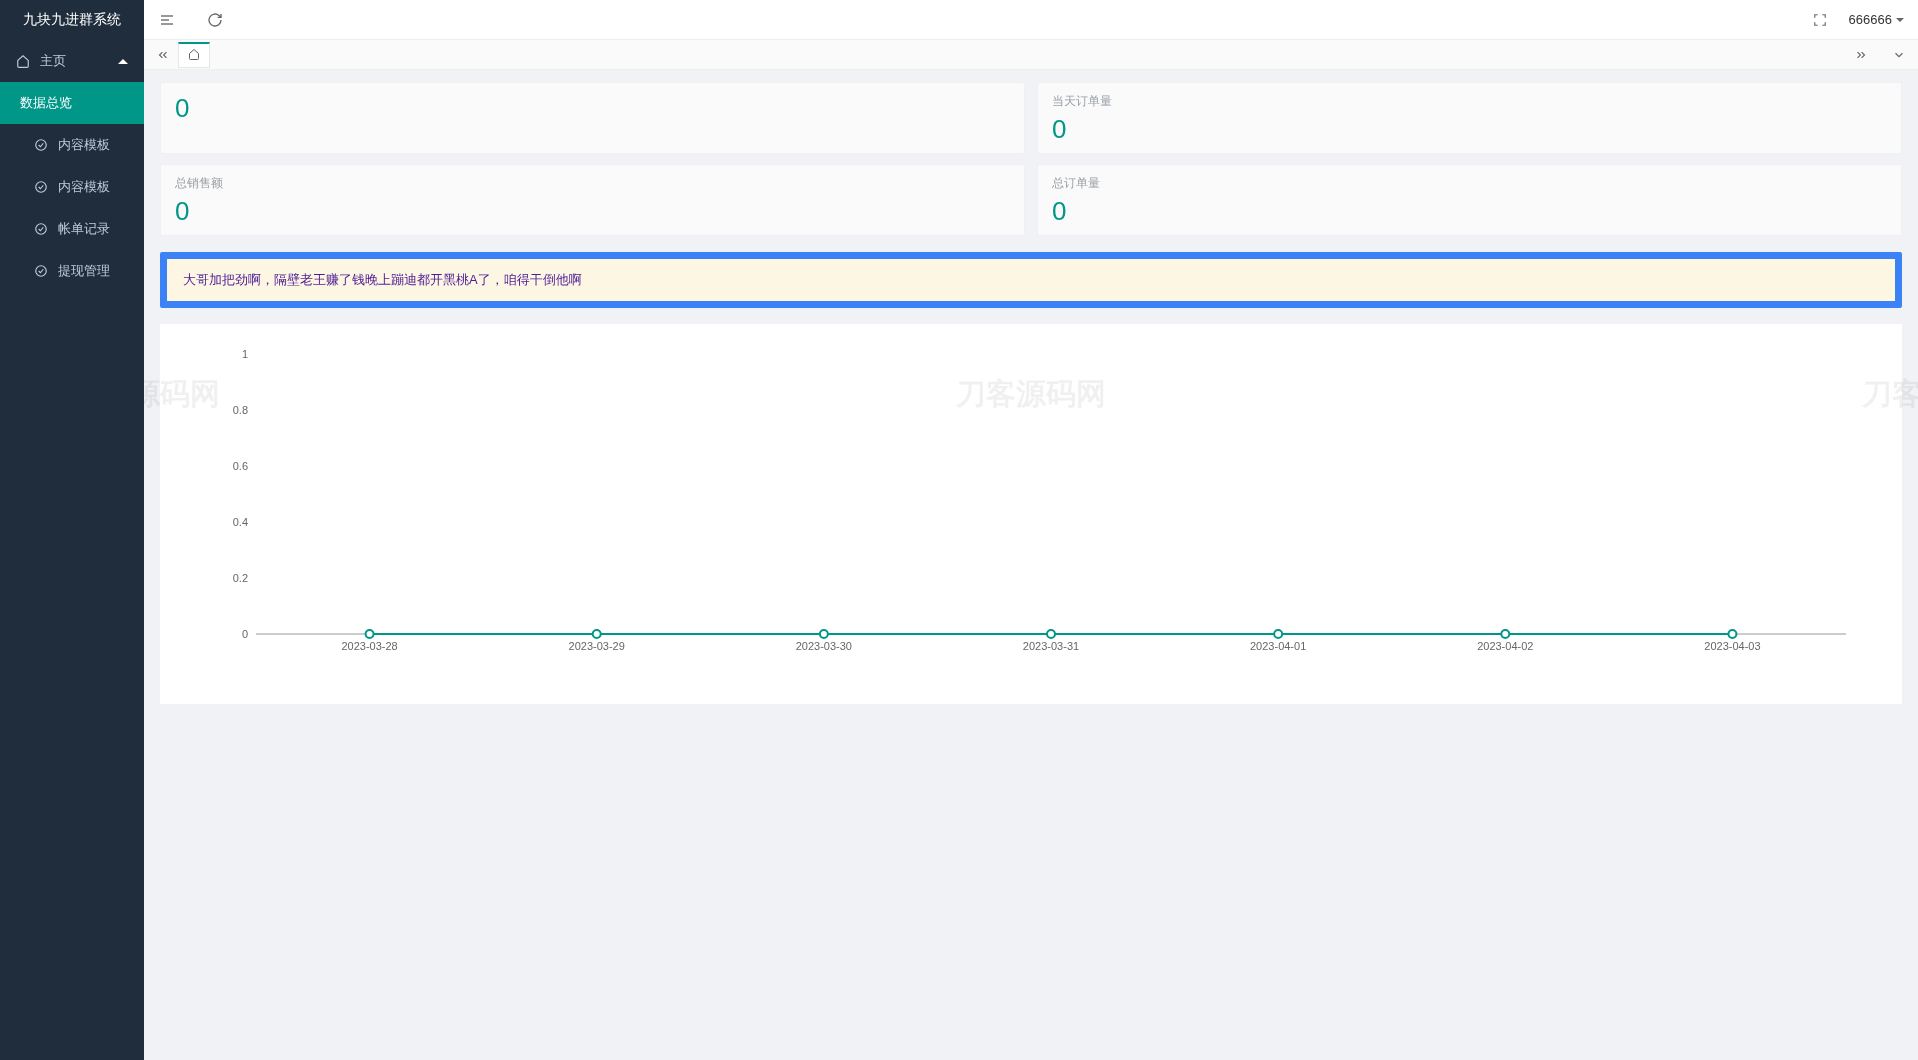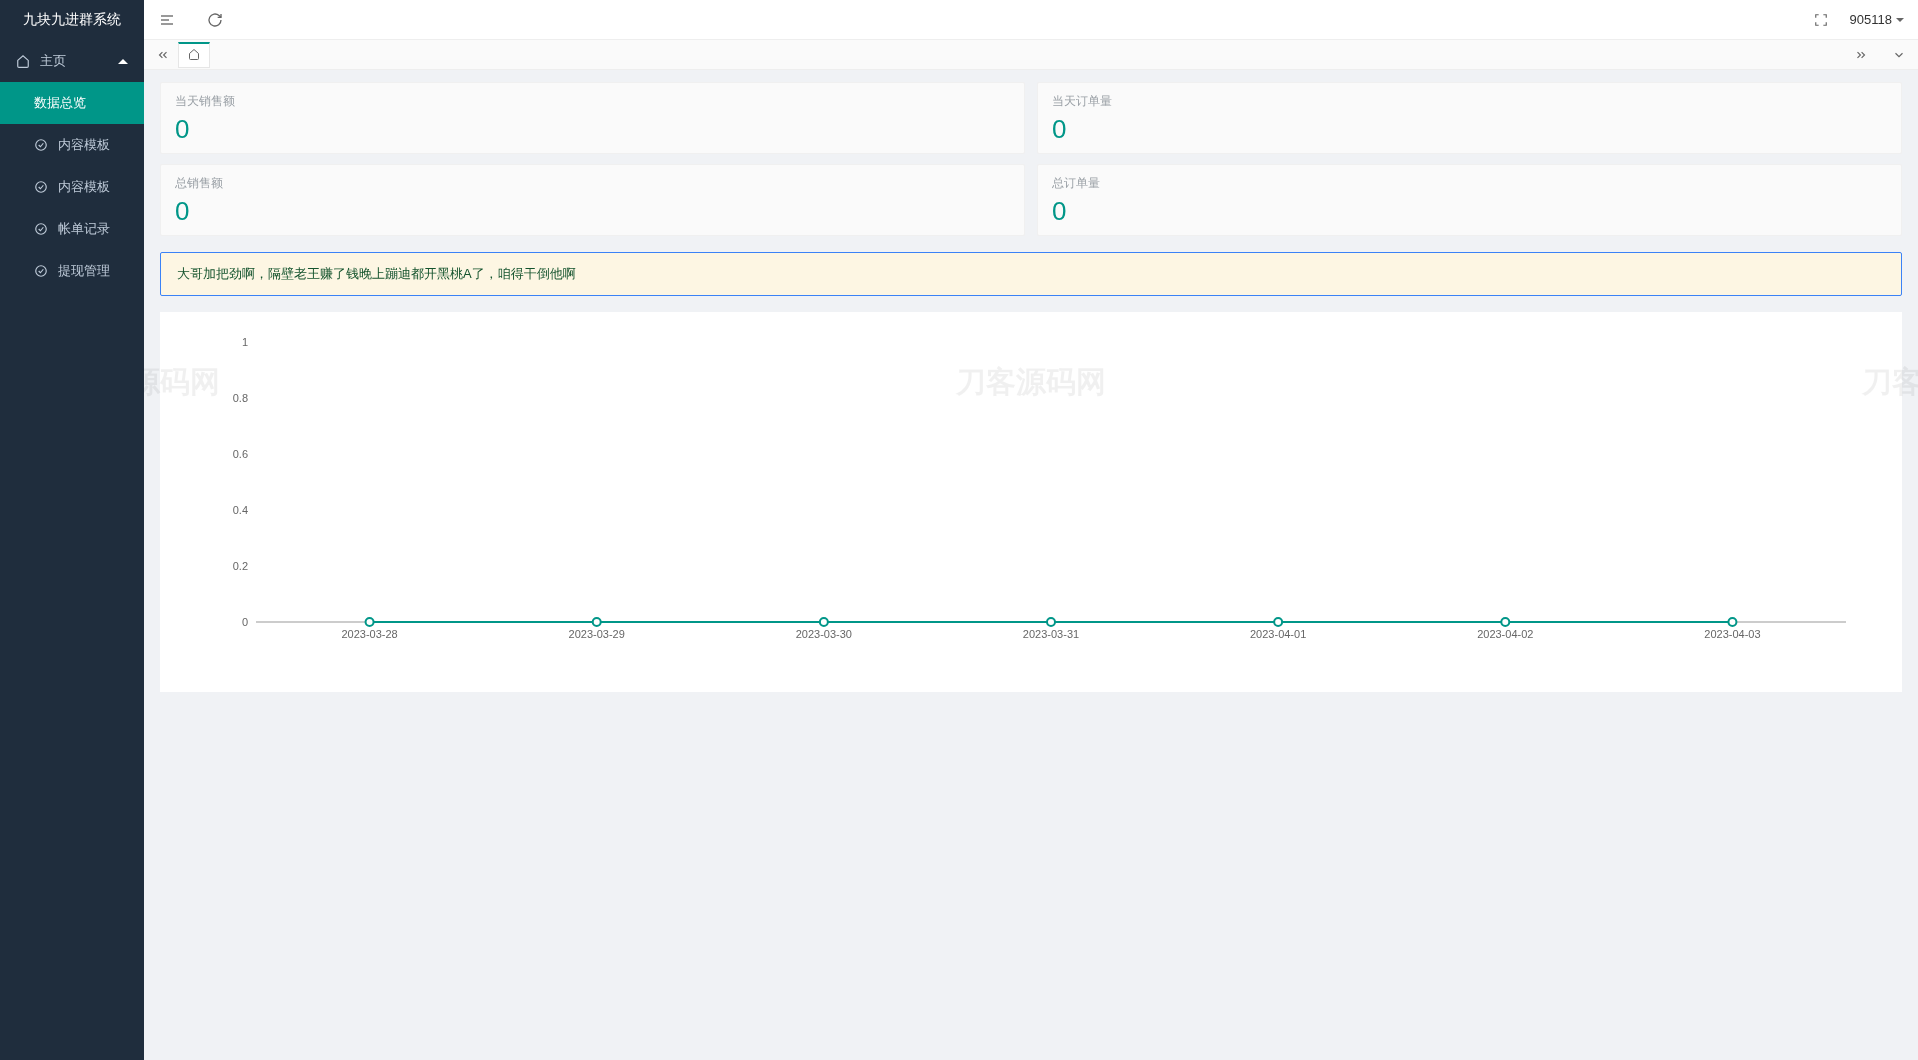--- a/index.html
+++ b/index.html
@@ -5,21 +5,21 @@
 * { margin: 0; padding: 0; box-sizing: border-box; }
 body { font-family: -apple-system, BlinkMacSystemFont, "Segoe UI", "Microsoft YaHei", sans-serif; background: #f0f2f5; overflow: hidden; }
 
 .layout { display: flex; height: 100vh; width: 100vw; }
 
 .sidebar { width: 144px; background: #1f2d3d; color: #fff; flex-shrink: 0; }
 .sidebar-logo { height: 40px; display: flex; align-items: center; justify-content: center; font-size: 14px; color: #fff; }
 .menu-item { height: 42px; display: flex; align-items: center; padding: 0 16px; font-size: 13px; color: #bfcbd9; cursor: pointer; position: relative; }
 .menu-item.top { justify-content: space-between; }
 .menu-item .left { display: flex; align-items: center; gap: 10px; }
-.menu-item.active { background: #009688; color: #fff; padding-left: 34px; }
+.menu-item.active { background: #009688; color: #fff; padding-left: 20px; }
 .menu-item.sub { padding-left: 34px; }
 .menu-icon { width: 14px; height: 14px; display: inline-flex; align-items: center; justify-content: center; }
 .arrow-up { width: 0; height: 0; border-left: 5px solid transparent; border-right: 5px solid transparent; border-bottom: 5px solid #fff; }
 
 .main { flex: 1; display: flex; flex-direction: column; background: #fff; min-width: 0; }
 .topbar { height: 40px; display: flex; align-items: center; justify-content: space-between; padding: 0 14px; border-bottom: 1px solid #eee; }
 .topbar-left { display: flex; align-items: center; gap: 30px; }
 .topbar-right { display: flex; align-items: center; gap: 20px; }
 .icon-btn { width: 18px; height: 18px; display: inline-flex; align-items: center; justify-content: center; cursor: pointer; color: #666; }
 .user { display: flex; align-items: center; gap: 4px; font-size: 13px; color: #333; cursor: pointer; }
@@ -31,21 +31,21 @@
 .tab.active { border-top: 2px solid #009688; }
 
 .content { flex: 1; overflow: auto; background: #f0f2f5; }
 
 .cards-wrap { padding: 12px 16px 0 16px; }
 .cards-row { display: flex; gap: 12px; margin-bottom: 10px; }
 .card { flex: 1; background: #fafafa; border: 1px solid #f0f0f0; border-radius: 2px; padding: 10px 14px 8px 14px; }
 .card-label { font-size: 12px; color: #9aa0a6; margin-bottom: 4px; }
 .card-value { font-size: 26px; color: #009688; font-weight: 400; }
 
-.alert { margin: 16px; padding: 12px 16px; background: #fdf6e3; border: 1px solid #3b82f6; color: #14532d; font-size: 13px; border-radius: 2px; }
+.alert { margin: 16px; padding: 12px 16px; background: #fdf6e3; border: 7px solid #3b82f6; color: #4c1d95; font-size: 13px; border-radius: 2px; }
 
 .chart-block { margin: 16px; background: #fff; padding: 20px 24px 40px 24px; position: relative; }
 .chart-svg { width: 100%; height: 320px; display: block; }
 .axis-text { font-size: 11px; fill: #666; }
 .axis-line { stroke: #999; stroke-width: 1; }
 .data-dot { fill: #fff; stroke: #009688; stroke-width: 2; }
 .watermark { position: absolute; font-size: 30px; font-weight: bold; color: rgba(0,0,0,0.06); pointer-events: none; }
 .wm1 { top: 50px; left: -90px; }
 .wm2 { top: 50px; left: 50%; transform: translateX(-50%); }
 .wm3 { top: 50px; right: -110px; }
@@ -125,21 +125,21 @@
             </svg>
         </span>
       </div>
       <div class="topbar-right">
         <span class="icon-btn">
           <svg width="14" height="14" viewBox="0 0 24 24" fill="none" stroke="currentColor" stroke-width="2">
               <path d="M3 8V3h5M21 8V3h-5M3 16v5h5M21 16v5h-5"></path>
             </svg>
         </span>
         <span class="user">
-          <span>905118</span>
+          <span>666666</span>
           <span class="caret-down"></span>
         </span>
       </div>
     </div>
 
     <div class="tabbar">
       <div class="tabbar-left">
         <span class="icon-btn">
           <svg width="14" height="14" viewBox="0 0 24 24" fill="none" stroke="currentColor" stroke-width="2">
               <polyline points="11 17 6 12 11 7"></polyline>
@@ -166,21 +166,20 @@
               <polyline points="6 9 12 15 18 9"></polyline>
             </svg>
         </span>
       </div>
     </div>
 
     <div class="content">
       <div class="cards-wrap">
         <div class="cards-row">
           <div class="card">
-            <div class="card-label">当天销售额</div>
             <div class="card-value">0</div>
           </div>
           <div class="card">
             <div class="card-label">当天订单量</div>
             <div class="card-value">0</div>
           </div>
         </div>
         <div class="cards-row">
           <div class="card">
             <div class="card-label">总销售额</div>

